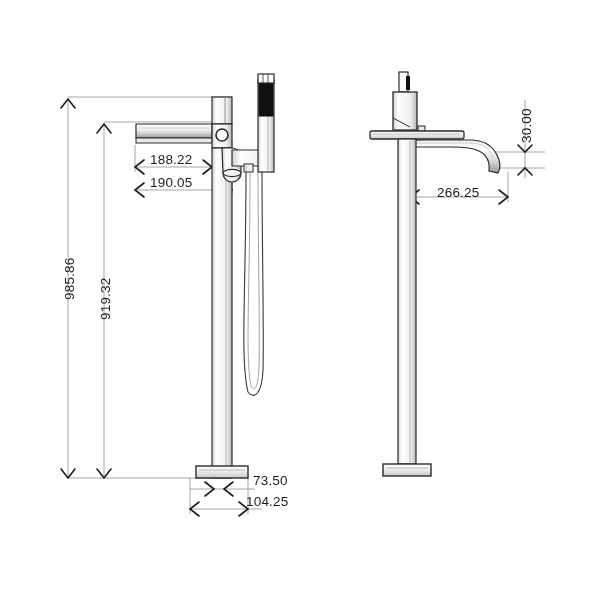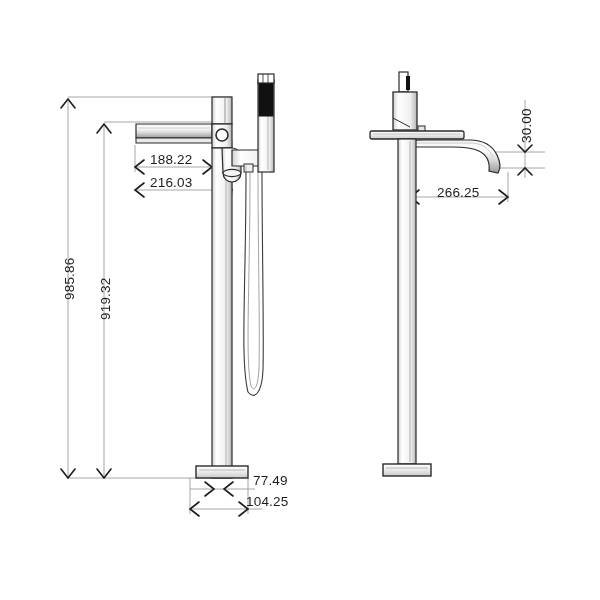--- a/index.html
+++ b/index.html
@@ -153,17 +153,17 @@
     <line x1="410" y1="141" x2="410" y2="462" stroke="#9a9a9a" stroke-width="0.7"></line>
 
     <rect x="383" y="464" width="48" height="12" fill="url(#gBase)" stroke="#2b2b2b" stroke-width="1.4"></rect>
     <line x1="386" y1="468" x2="428" y2="468" stroke="#aaaaaa" stroke-width="0.8"></line>
   </g>
 </svg>
 
 <div class="dim-text vert" style="left:62px;top:300px;">985.86</div>
 <div class="dim-text vert" style="left:98px;top:320px;">919.32</div>
 <div class="dim-text" style="left:150px;top:152px;">188.22</div>
-<div class="dim-text" style="left:150px;top:175px;">216.03</div>
-<div class="dim-text" style="left:253px;top:473px;">77.49</div>
+<div class="dim-text" style="left:150px;top:175px;">190.05</div>
+<div class="dim-text" style="left:253px;top:473px;">73.50</div>
 <div class="dim-text" style="left:246px;top:494px;">104.25</div>
 <div class="dim-text" style="left:437px;top:185px;">266.25</div>
 <div class="dim-text vert" style="left:519px;top:143px;">30.00</div>
 
 </body></html>

